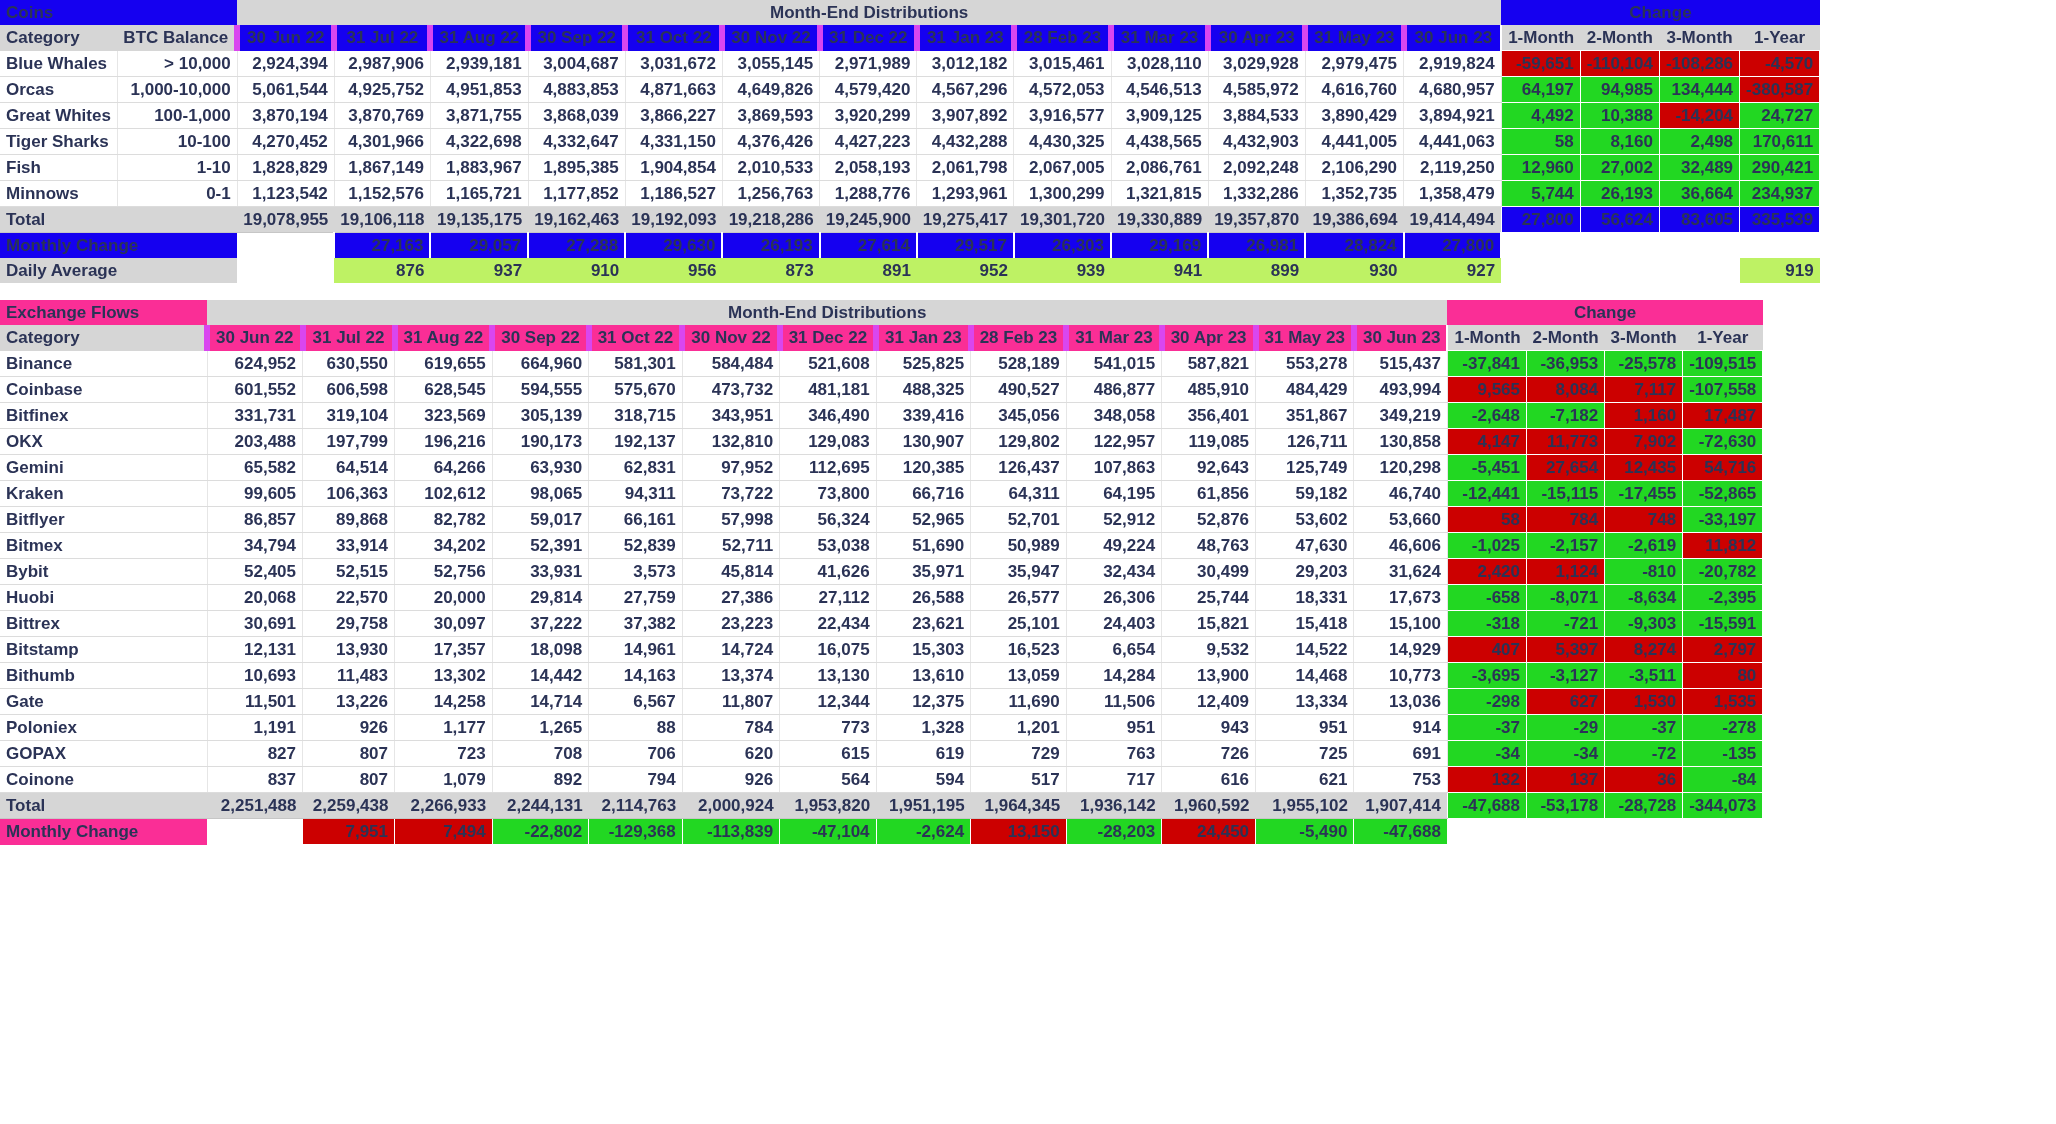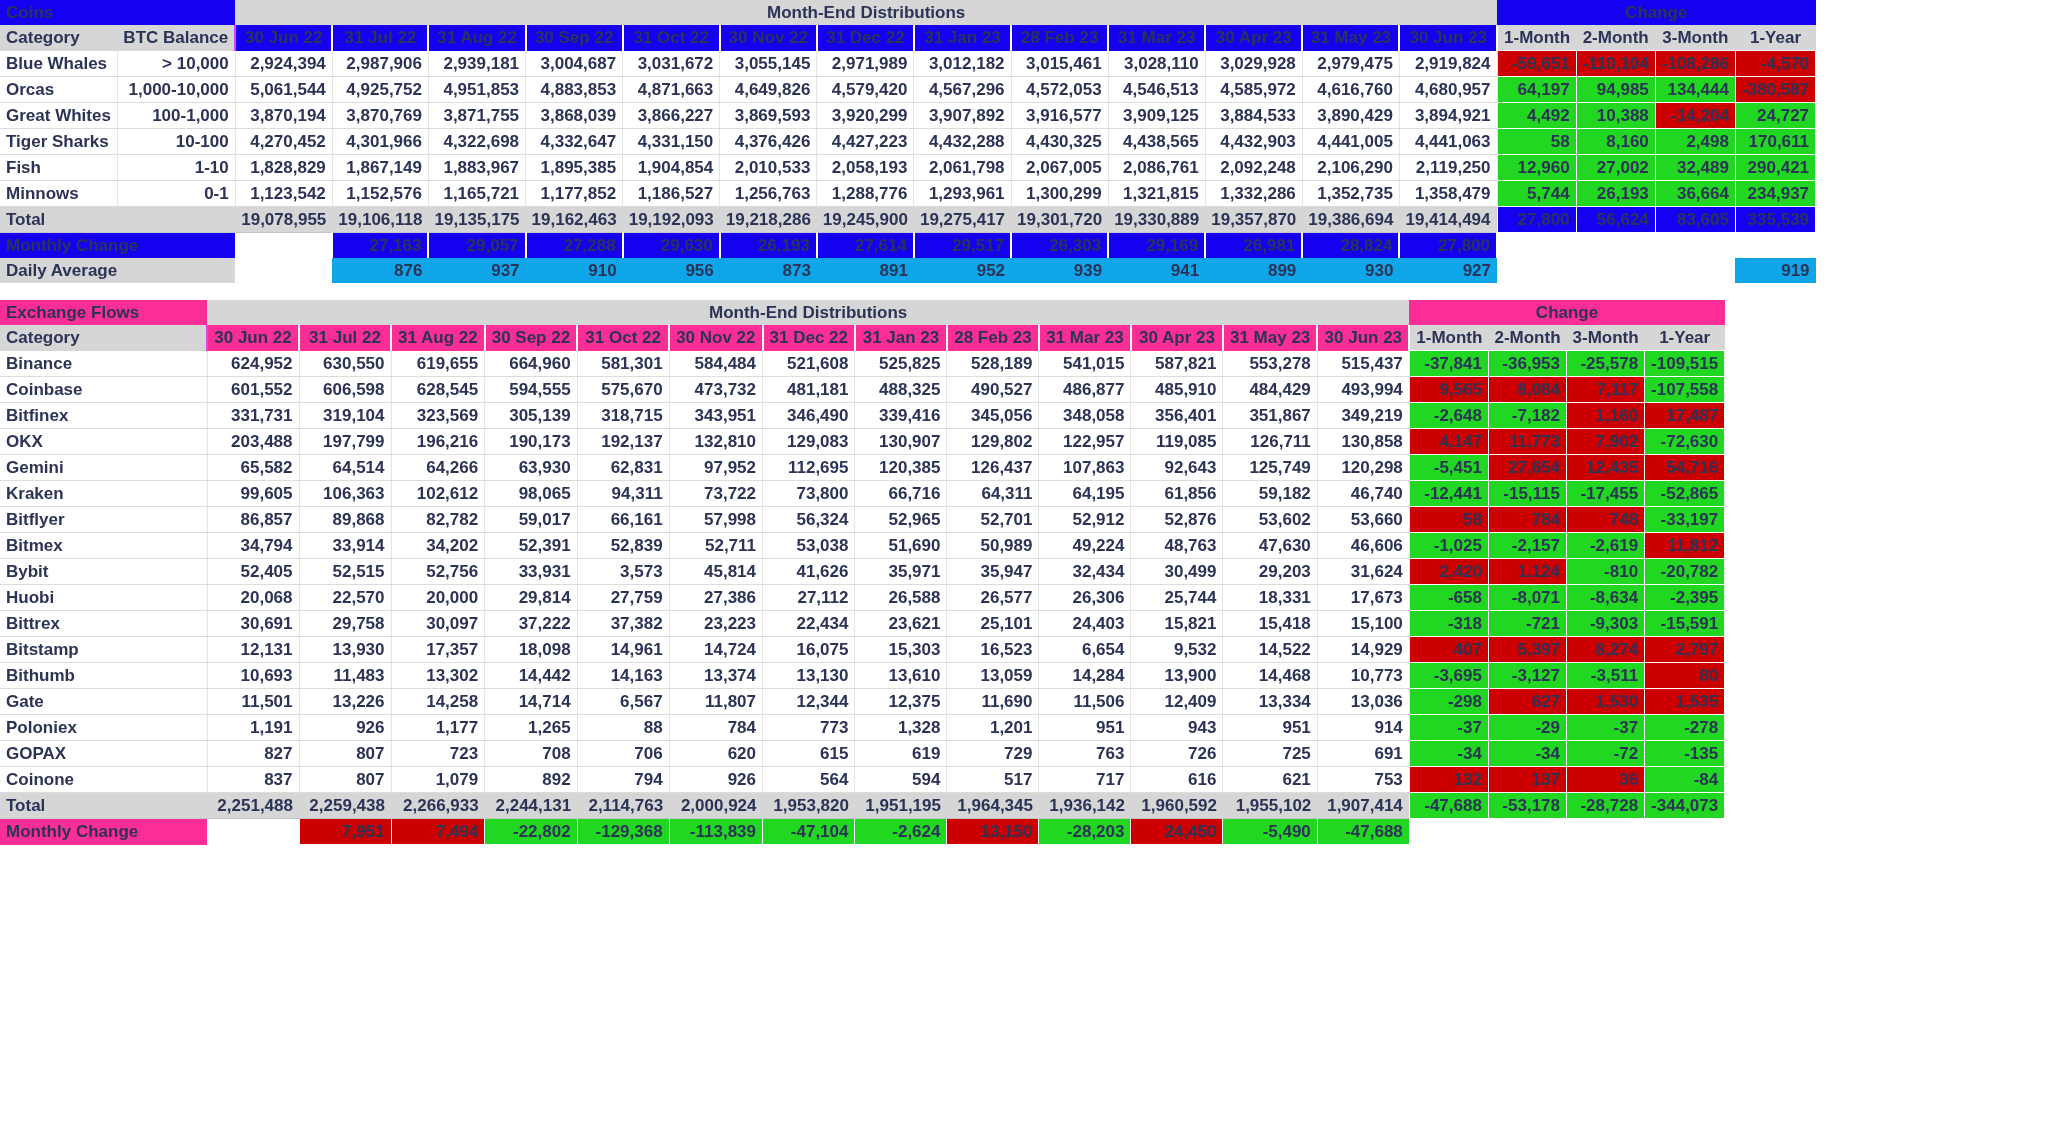--- a/index.html
+++ b/index.html
@@ -45,21 +45,21 @@
     background:#d6d6d6;color:#111111;text-align:center;font-size:19px;font-weight:bold;
     height:27px;line-height:27px;
   }
   .chg-title{color:#ffffff;text-align:center;font-size:19px;font-weight:bold;height:27px;line-height:27px;}
   .chg-title.blue{background:#1500f0;}
   .chg-title.pink{background:#fa2e96;}
 
   
   .hdr-date{
     color:#ffffff;text-align:center;font-size:16.5px;font-weight:bold;
-    height:28px;line-height:28px; border-left:2px solid #d946ef; border-right:2px solid #ffffff;margin-top:8px;
+    height:28px;line-height:28px; border-left:6px solid #d946ef; border-right:2px solid #ffffff;margin-top:8px;
   }
   .hdr-date.blue{background:#1500f0;}
   .hdr-date.pink{background:#fa2e96;}
   .hdr-plain{
     background:#d6d6d6;color:#1c2340;text-align:center;font-size:16.5px;font-weight:bold;
     height:28px;line-height:28px;
   }
   .hdr-left{
     background:#d6d6d6;color:#1c2340;text-align:left;font-size:17.5px;font-weight:bold;
     height:28px;line-height:28px;
@@ -75,21 +75,21 @@
   .tot.rt{text-align:right;}
 
   
   .mc{color:#ffffff;text-align:right;border-left:2px solid #ffffff;border-right:2px solid #ffffff;height:27px;line-height:27px;}
   .mc.blue{background:#1500f0;}
   .mc-lbl{color:#ffffff;text-align:left;height:27px;line-height:27px;padding-left:7px;font-size:19px;margin-left:19px;}
   .mc-lbl.blue{background:#1500f0;}
   .mc-lbl.pink{background:#fa2e96;}
 
   
-  .da{background:#0ea5e9;text-align:right;height:26px;line-height:26px;}
+  .da{background:#bef264;text-align:right;height:26px;line-height:26px;}
   .da-lbl{background:#d6d6d6;text-align:left;height:26px;line-height:26px;padding-left:7px;font-size:18px;}
 
   
   .up{background:#22d722;color:#ffffff;text-align:right;border:1px solid #ffffff;}
   .down{background:#cc0000;color:#ffffff;text-align:right;border:1px solid #ffffff;}
   .neutral{background:#ffffff;color:#111111;text-align:right;border:1px solid #ffffff;}
   .chg-tot-blue{background:#1500f0;color:#ffffff;text-align:right;border:1px solid #ffffff;}
 
   .spacer{height:17px;}
 </style>

